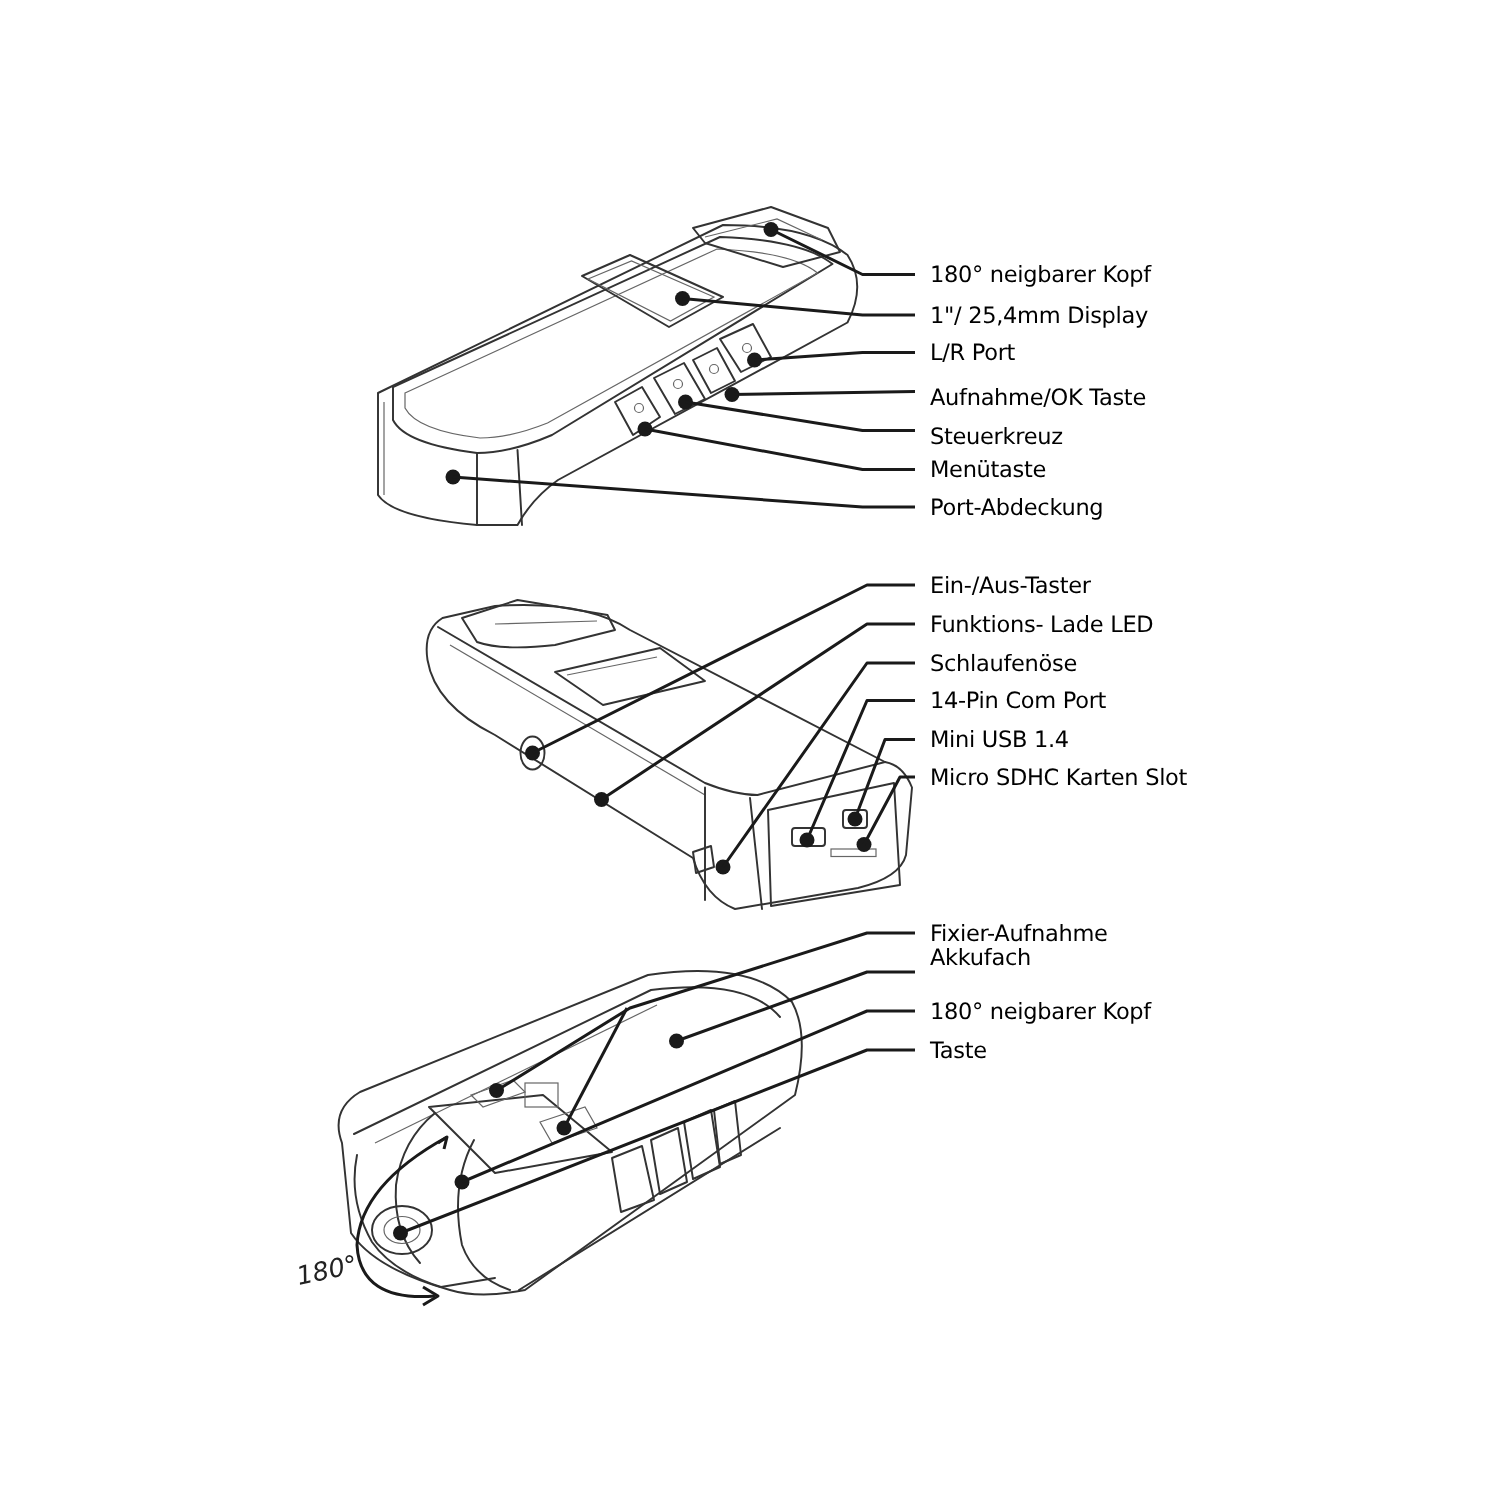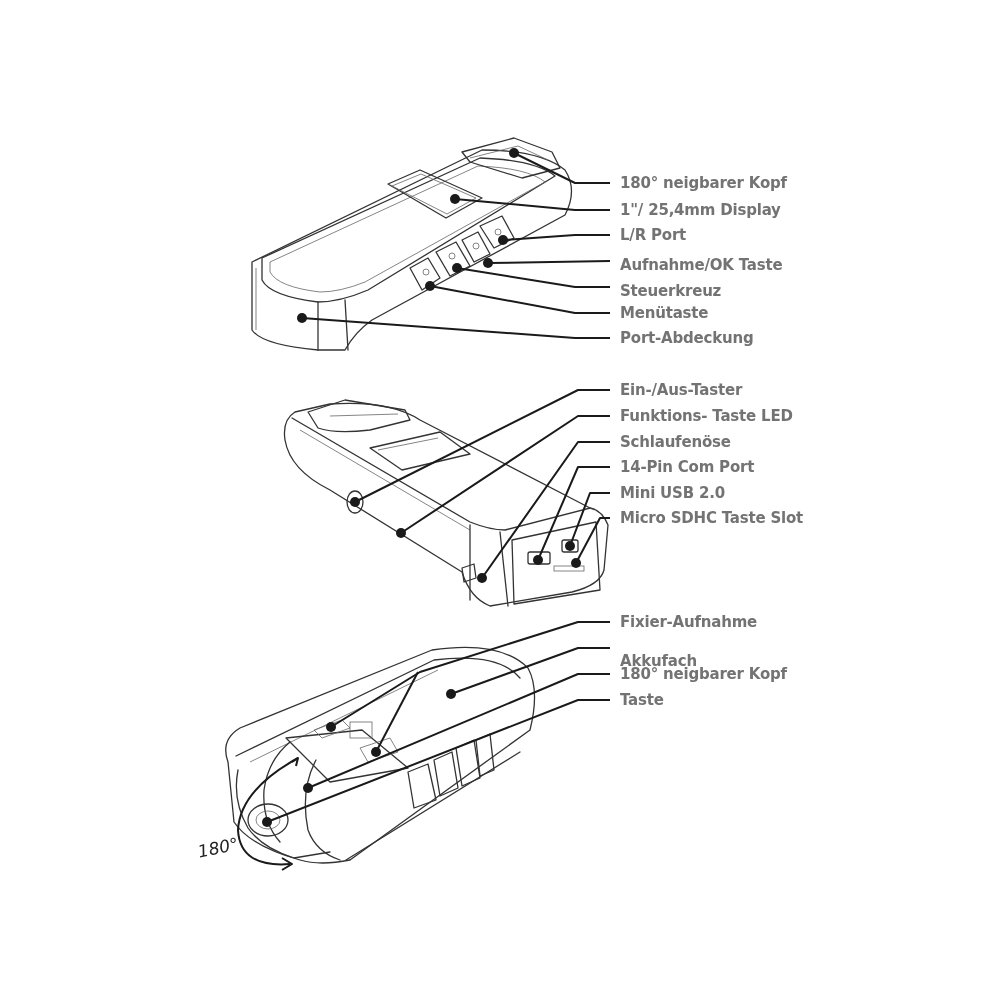--- a/index.html
+++ b/index.html
@@ -3,24 +3,23 @@
   <meta charset="utf-8">
   <style>
     html, body { margin: 0; padding: 0; background: #ffffff; }
     body { width: 1000px; height: 1000px; position: relative; overflow: hidden; font-family: "DejaVu Sans", "Liberation Sans", sans-serif; }
     #canvas { position: absolute; left: 0; top: 0; width: 1000px; height: 1000px; }
     .label {
       position: absolute;
       left: 620px;
       font-size: 15px;
       line-height: 18px;
-      color: #737373;
+      color: #000000;
       white-space: nowrap;
       letter-spacing: -0.2px;
-      font-weight: bold;
     }
     .angle-label {
       position: absolute;
       left: 196px;
       top: 842px;
       font-size: 17px;
       font-style: italic;
       color: #222222;
       transform: rotate(-12deg);
       transform-origin: left top;
@@ -155,24 +154,24 @@
 
 <div class="label" style="top:174px">180° neigbarer Kopf</div>
 <div class="label" style="top:201px">1"/ 25,4mm Display</div>
 <div class="label" style="top:226px">L/R Port</div>
 <div class="label" style="top:256px">Aufnahme/OK Taste</div>
 <div class="label" style="top:282px">Steuerkreuz</div>
 <div class="label" style="top:304px">Menütaste</div>
 <div class="label" style="top:329px">Port-Abdeckung</div>
 
 <div class="label" style="top:381px">Ein-/Aus-Taster</div>
-<div class="label" style="top:407px">Funktions- Taste LED</div>
+<div class="label" style="top:407px">Funktions- Lade LED</div>
 <div class="label" style="top:433px">Schlaufenöse</div>
 <div class="label" style="top:458px">14-Pin Com Port</div>
-<div class="label" style="top:484px">Mini USB 2.0</div>
-<div class="label" style="top:509px">Micro SDHC Taste Slot</div>
+<div class="label" style="top:484px">Mini USB 1.4</div>
+<div class="label" style="top:509px">Micro SDHC Karten Slot</div>
 
 <div class="label" style="top:613px">Fixier-Aufnahme</div>
-<div class="label" style="top:652px">Akkufach</div>
+<div class="label" style="top:629px">Akkufach</div>
 <div class="label" style="top:665px">180° neigbarer Kopf</div>
 <div class="label" style="top:691px">Taste</div>
 
 <div class="angle-label">180°</div>
 
 </body></html>

